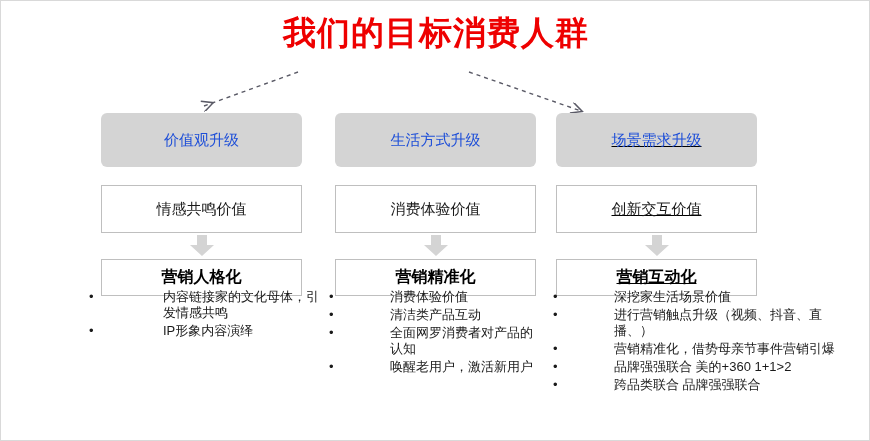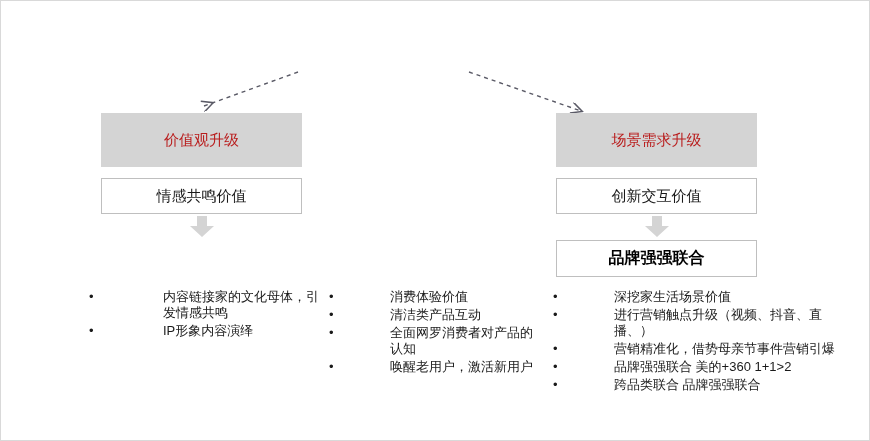--- a/index.html
+++ b/index.html
@@ -46,35 +46,36 @@
   }
 
   
   .column {
     position: absolute;
     top: 112px;
     width: 201px;
   }
   #col-0 { left: 100px; }
   #col-1 { left: 334px; }
-  #col-2 { left: 555px; }
+  #col-2 { left: 555px; text-decoration: underline; }
 
   .box-head {
     height: 54px;
     background: #d4d4d4;
     display: flex;
     align-items: center;
     justify-content: center;
     font-size: 15px;
-    color: #b91c1c;
-    box-sizing: border-box;
+    color: #1d4ed8;
+    box-sizing: border-box;
+    border-radius: 6px;
   }
   .box-sub {
-    margin-top: 11px;
-    height: 36px;
+    margin-top: 18px;
+    height: 48px;
     background: #ffffff;
     border: 1px solid #bfbfbf;
     display: flex;
     align-items: center;
     justify-content: center;
     font-size: 15px;
     color: #1a1a1a;
     box-sizing: border-box;
   }
   .arrow-down {
@@ -125,20 +126,21 @@
   .bullet-text {
     flex: 1 1 auto;
     margin-left: 48px;
   }
 </style>
 </head>
 <body>
 
 <div id="slide">
 
+  <div id="slide-title">我们的目标消费人群</div>
 
   <svg id="connectors" viewBox="0 0 870 441" xmlns="http://www.w3.org/2000/svg">
     <defs>
       <marker id="ah-l" markerWidth="10" markerHeight="10" refX="8" refY="4" orient="auto" markerUnits="strokeWidth">
         <path d="M 9 0 L 1 4 L 9 8" fill="none" stroke="#5a5a66" stroke-width="1.1"></path>
       </marker>
       <marker id="ah-r" markerWidth="10" markerHeight="10" refX="8" refY="4" orient="auto" markerUnits="strokeWidth">
         <path d="M 1 0 L 9 4 L 1 8" fill="none" stroke="#5a5a66" stroke-width="1.1"></path>
       </marker>
     </defs>
@@ -147,32 +149,43 @@
   </svg>
 
   <div class="column" id="col-0">
     <div class="box-head">价值观升级</div>
     <div class="box-sub">情感共鸣价值</div>
     <div class="arrow-down">
       <svg width="26" height="22" viewBox="0 0 26 22" xmlns="http://www.w3.org/2000/svg">
         <path d="M 8 0 L 18 0 L 18 10 L 25 10 L 13 21 L 1 10 L 8 10 Z" fill="#d4d4d4"></path>
       </svg>
     </div>
+    <div class="box-result">营销人格化</div>
   </div>
 
+  <div class="column" id="col-1">
+    <div class="box-head">生活方式升级</div>
+    <div class="box-sub">消费体验价值</div>
+    <div class="arrow-down">
+      <svg width="26" height="22" viewBox="0 0 26 22" xmlns="http://www.w3.org/2000/svg">
+        <path d="M 8 0 L 18 0 L 18 10 L 25 10 L 13 21 L 1 10 L 8 10 Z" fill="#d4d4d4"></path>
+      </svg>
+    </div>
+    <div class="box-result">营销精准化</div>
+  </div>
 
   <div class="column" id="col-2">
     <div class="box-head">场景需求升级</div>
     <div class="box-sub">创新交互价值</div>
     <div class="arrow-down">
       <svg width="26" height="22" viewBox="0 0 26 22" xmlns="http://www.w3.org/2000/svg">
         <path d="M 8 0 L 18 0 L 18 10 L 25 10 L 13 21 L 1 10 L 8 10 Z" fill="#d4d4d4"></path>
       </svg>
     </div>
-    <div class="box-result">品牌强强联合</div>
+    <div class="box-result">营销互动化</div>
   </div>
 
   <div class="bullets" id="bul-0">
       <div class="bullet-row">
         <span class="bullet-dot">•</span>
         <span class="bullet-text">内容链接家的文化母体，引发情感共鸣</span>
       </div>
       <div class="bullet-row">
         <span class="bullet-dot">•</span>
         <span class="bullet-text">IP形象内容演绎</span>

